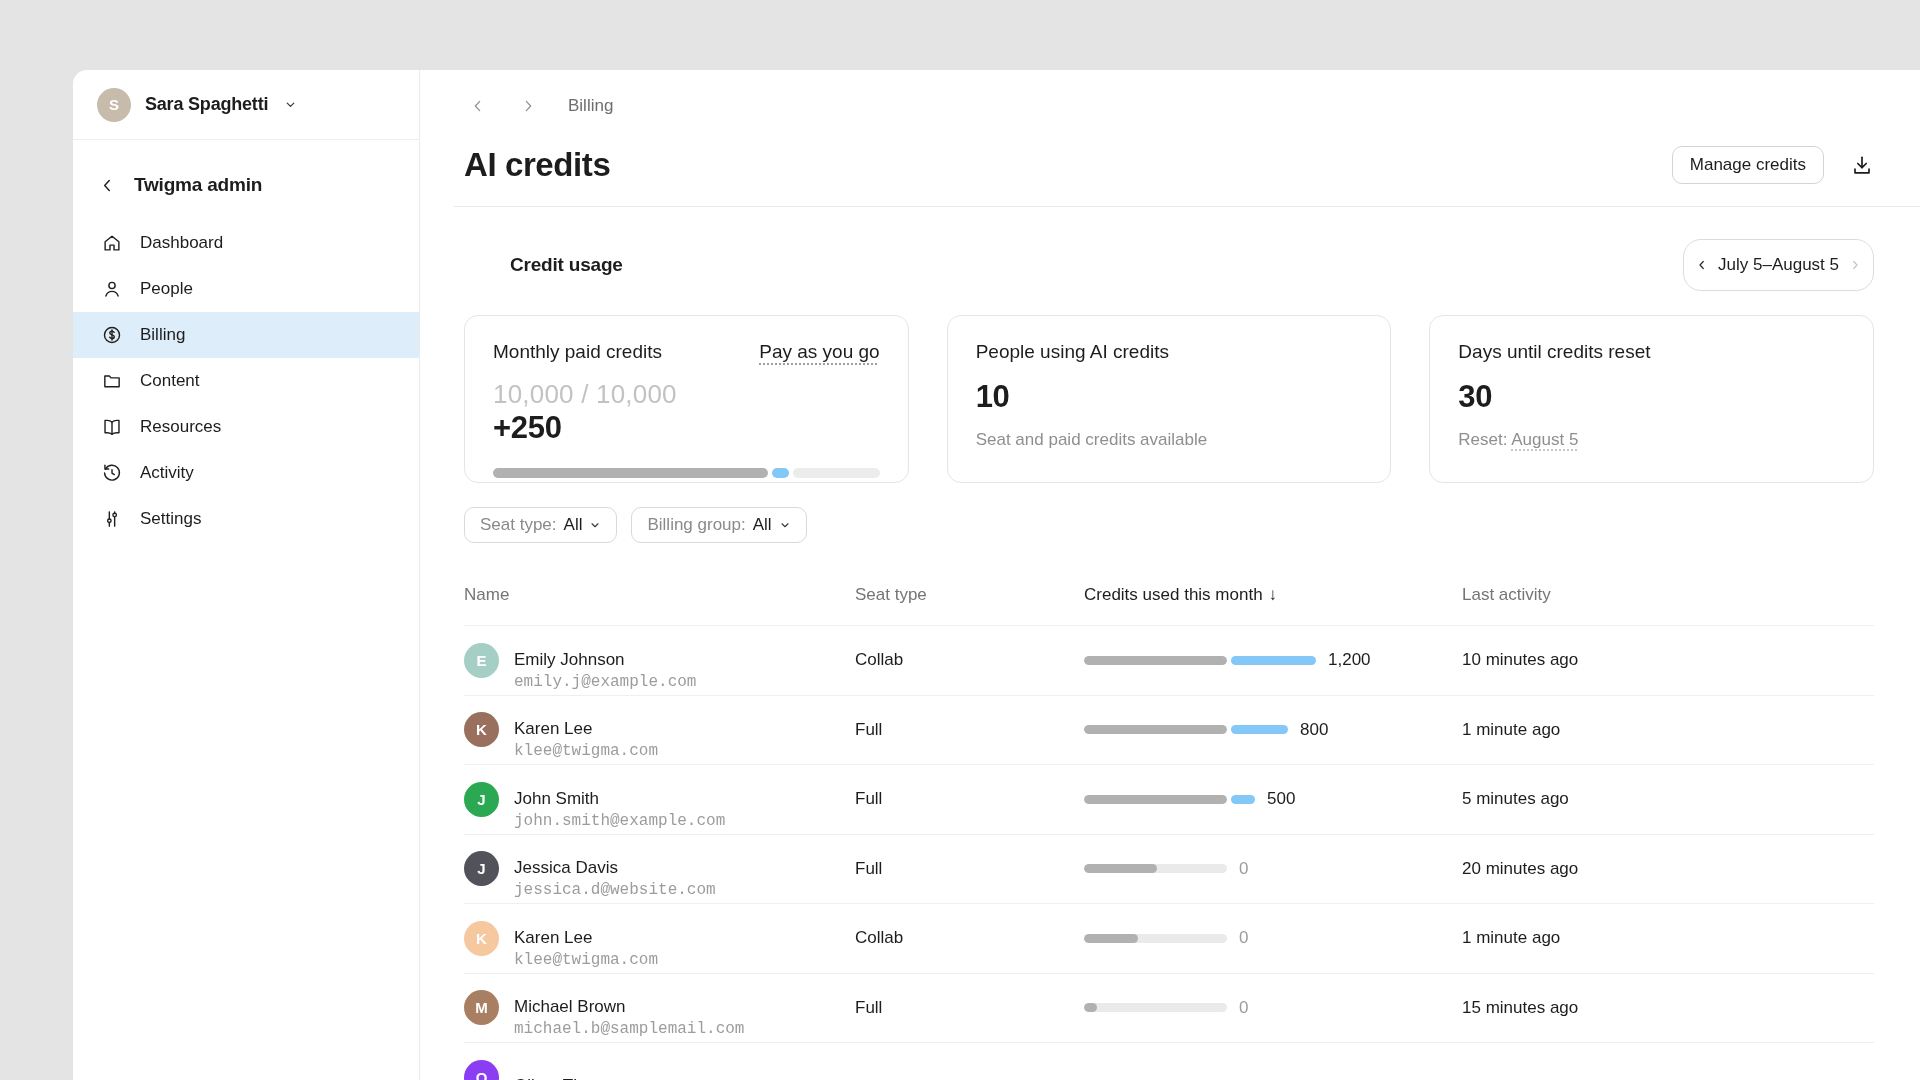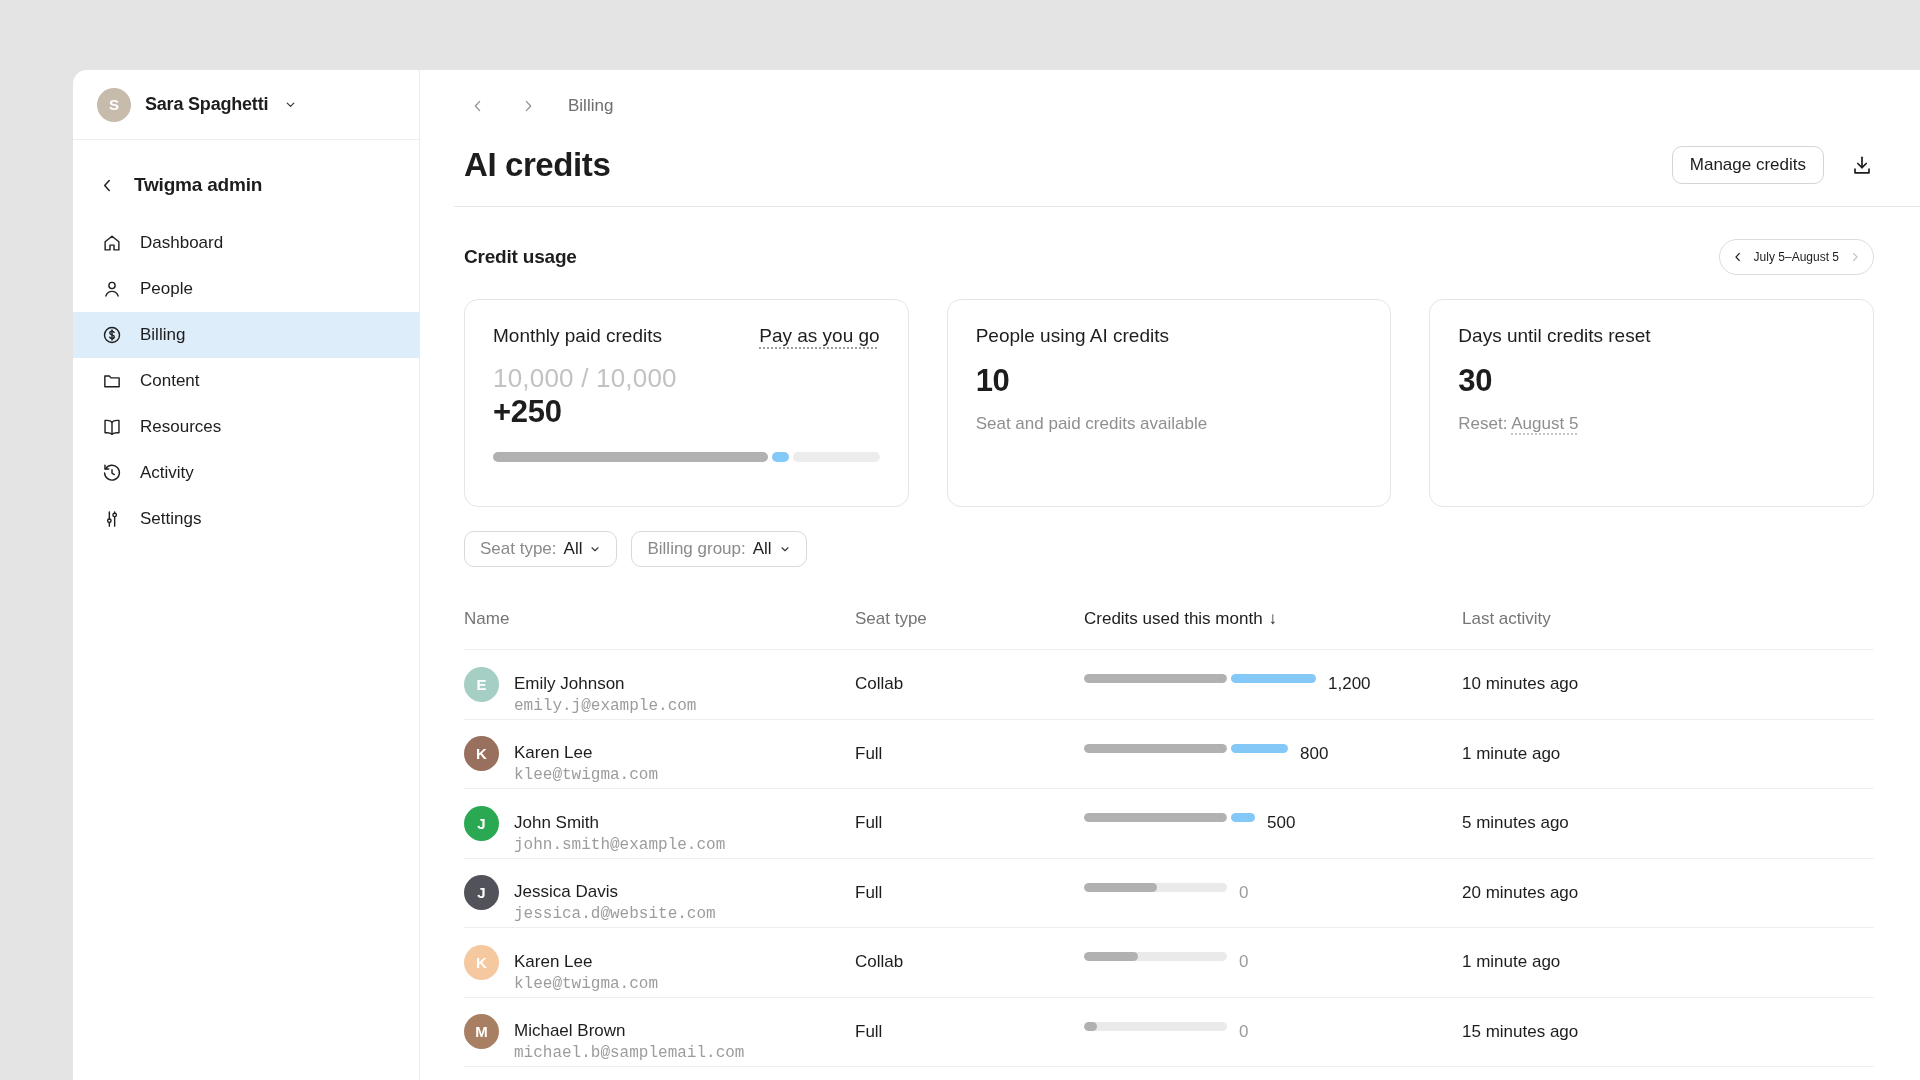--- a/index.html
+++ b/index.html
@@ -36,27 +36,27 @@
   .crumb-label { margin-left:26px; font-size:17px; color:#6e6e6e; }
   .title-row { margin-top:24px; display:flex; align-items:center; justify-content:space-between; }
   h1 { font-size:33px; font-weight:700; letter-spacing:-.4px; }
   .title-actions { display:flex; align-items:center; gap:26px; }
   .btn { background:#fff; border:1px solid #d4d4d4; border-radius:10px; height:38px;
     padding:0 17px; font-size:17px; font-family:inherit; color:#1d1d1d; cursor:pointer; }
   .dl { color:#1d1d1d; cursor:pointer; }
   .top-divider { height:1px; background:#e8e8e8; margin:22px -46px 0 -10px; }
 
   .section-row { margin-top:32px; display:flex; align-items:center; justify-content:space-between; }
-  h2 { font-size:19px; font-weight:700; letter-spacing:-.2px; }
-  .date-pill { display:flex; align-items:center; gap:10px; height:36px; padding:0 12px;
-    border:1px solid #dcdcdc; border-radius:18px; font-size:12px; cursor:pointer; }
+  h2 { font-size:19px; font-weight:700; letter-spacing:-.2px;margin-left:46px; }
+  .date-pill { display:flex; align-items:center; gap:10px; height:52px; padding:0 12px;
+    border:1px solid #dcdcdc; border-radius:18px; font-size:17px; cursor:pointer; }
   .date-pill .prev { color:#2b2b2b; } .date-pill .next { color:#c4c4c4; }
 
   .cards { margin-top:24px; display:flex; gap:38px; }
-  .card { flex:1; border:1px solid #e5e5e5; border-radius:14px; height:208px; padding:25px 28px; }
+  .card { flex:1; border:1px solid #e5e5e5; border-radius:14px; height:168px; padding:25px 28px; }
   .card-top { display:flex; justify-content:space-between; align-items:baseline; font-size:19px; }
   .card-link { text-decoration:underline dotted; text-decoration-color:#9f9f9f;
     text-underline-offset:6px; cursor:pointer; }
   .vals { margin-top:16px; display:flex; justify-content:space-between; align-items:flex-start;flex-direction:column; }
   .muted-big { font-size:26px; color:#c2c2c2; letter-spacing:.2px; }
   .big { font-size:31px; font-weight:700; letter-spacing:-.3px; }
   .cbar { margin-top:22px; display:flex; gap:4px; height:10px; }
   .cbar div { border-radius:5px; }
   .cb-g { background:#b1b1b1; } .cb-b { background:#84c8f8; } .cb-t { flex:1; background:#ececec; }
   .card .sub { margin-top:15px; font-size:17px; color:#8f8f8f; }
@@ -74,21 +74,21 @@
   .th { font-size:17px; color:#757575; }
   .th.sorted { color:#1d1d1d; }
   .th .sort { margin-left:6px; }
   .tr { display:grid; grid-template-columns:391px 229px 378px 1fr; height:69.5px;
     align-items:center; border-top:1px solid #efefef; cursor:default; }
   .name-cell { display:flex; align-items:center; gap:15px; }
   .row-avatar { width:35px; height:35px; border-radius:50%; display:flex; align-items:center;
     justify-content:center; font-size:15px; font-weight:700; color:#fff; flex-shrink:0; }
   .nm .n { font-size:17px;margin-top:20px; } .nm .e { font-size:16px; color:#9c9c9c; margin-top:3px;font-family:Liberation Mono, monospace; }
   .td.seat, .td.last { font-size:17px; }
-  .td.creds { display:flex; align-items:flex-start; }
+  .td.creds { display:flex; align-items:center; }
   .track { height:9px; border-radius:4.5px; background:#eaeaea; overflow:hidden; }
   .gfill { height:9px; border-radius:4.5px; background:#b1b1b1; }
   .bfill { height:9px; border-radius:4.5px; background:#84c8f8; margin-left:4px; }
   .cl { margin-left:12px; font-size:17px; }
   .cl.zero { color:#9c9c9c; }
 </style>
 </head>
 <body>
 
 <div class="window">

